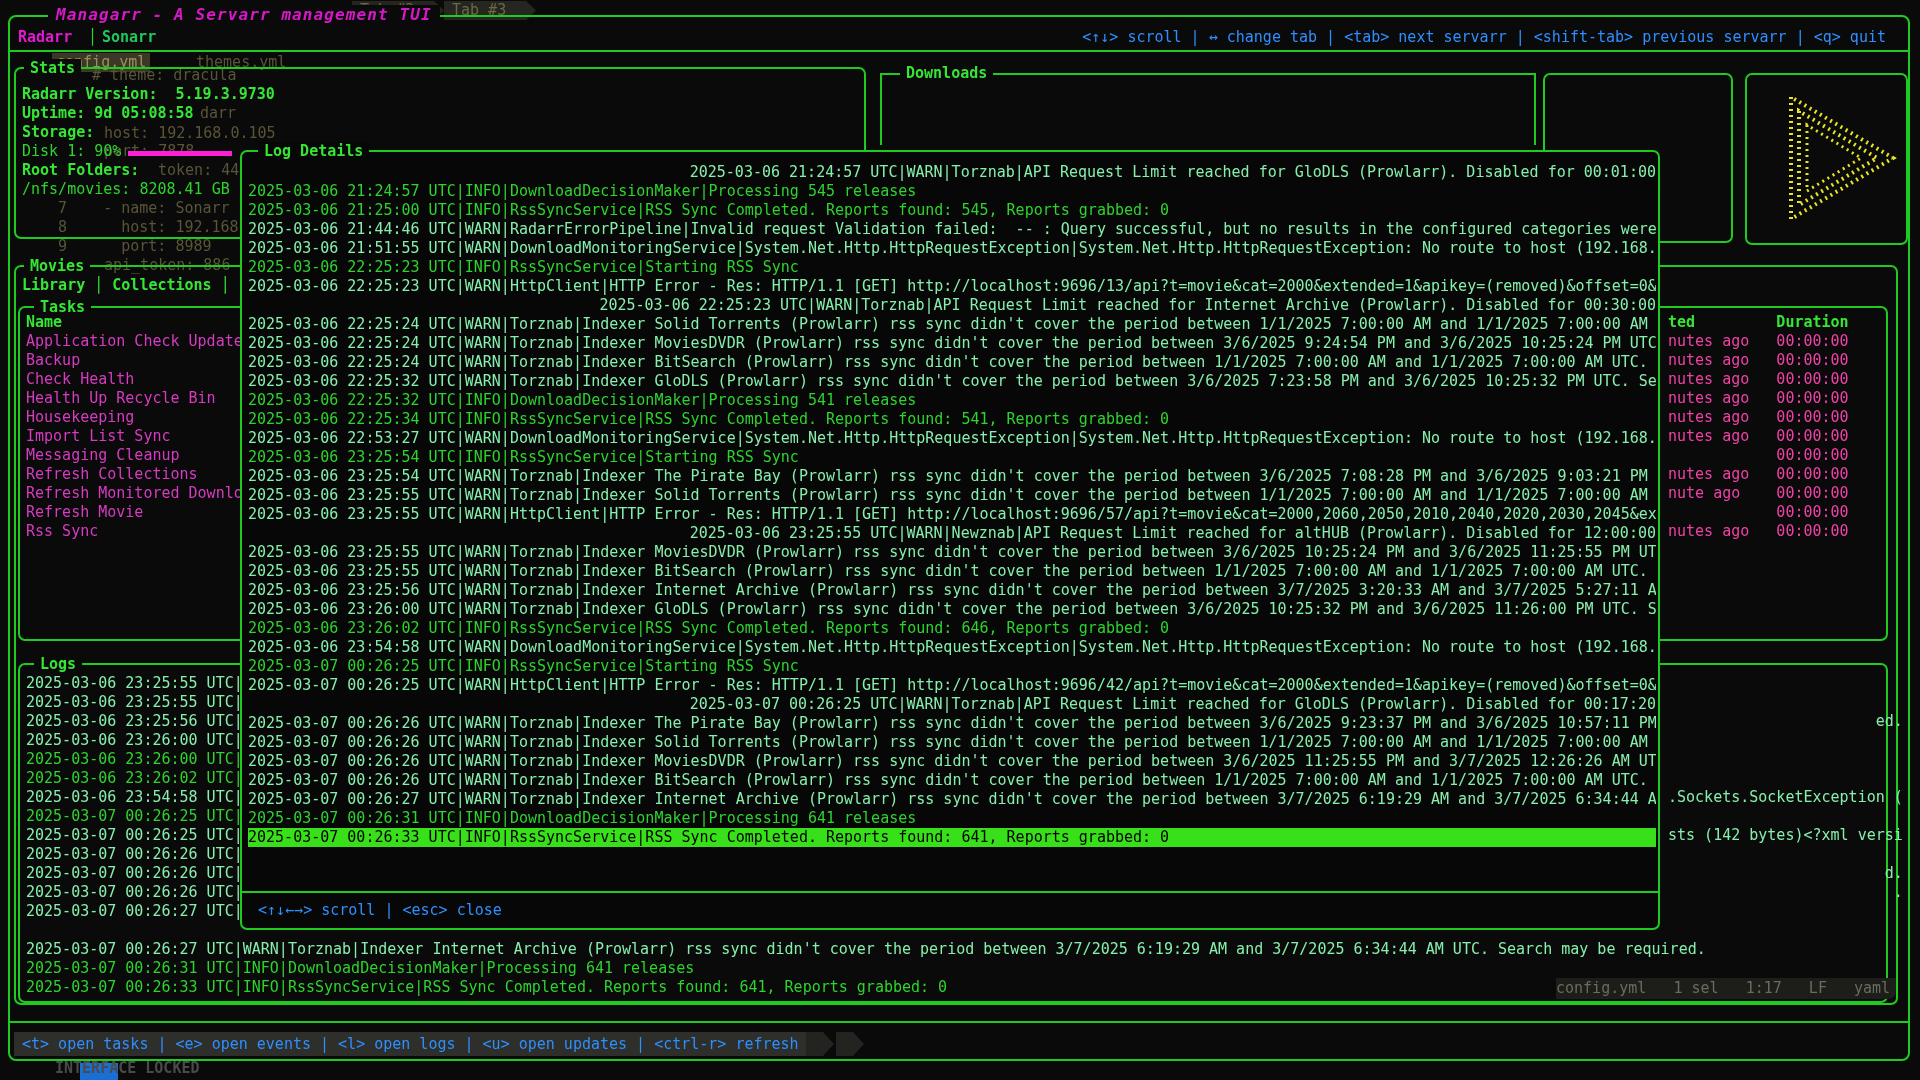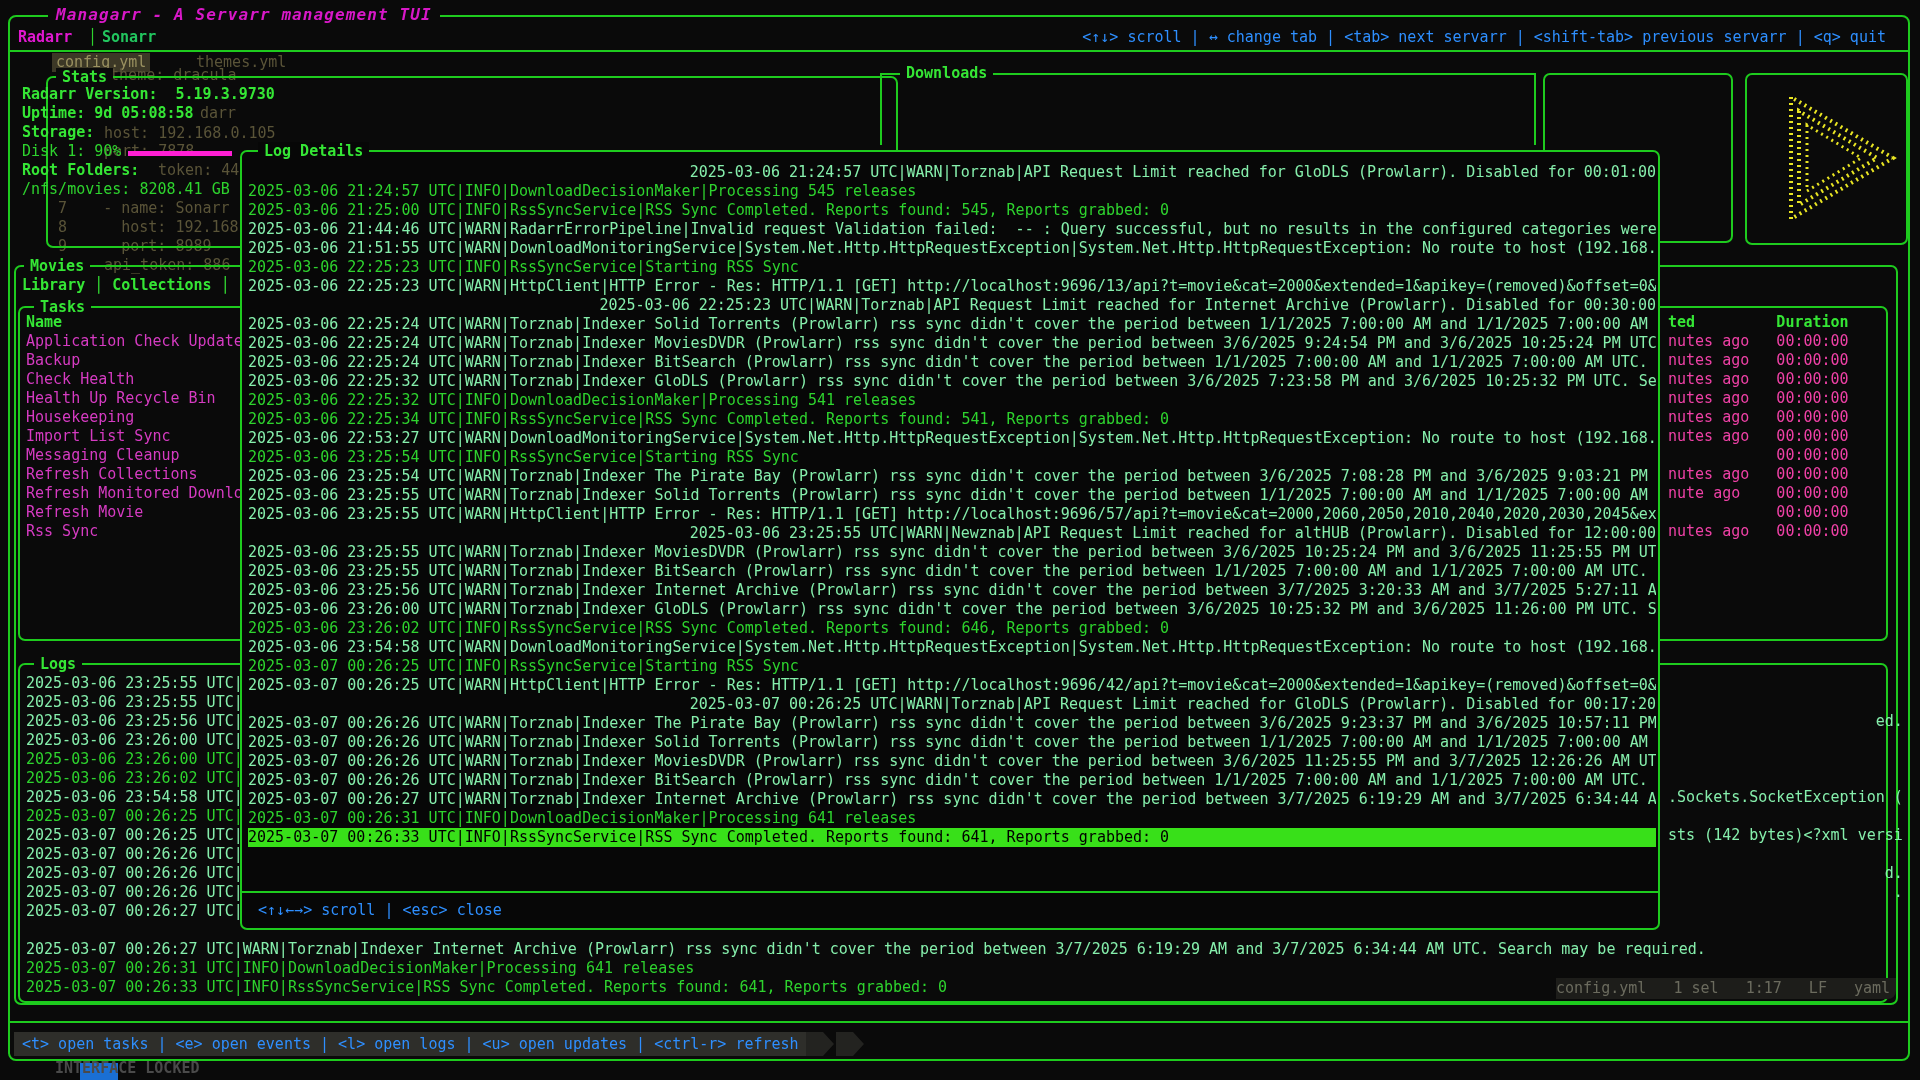--- a/index.html
+++ b/index.html
@@ -27,20 +27,24 @@
   #modal{position:absolute;left:240px;top:150px;width:1420px;height:780px;background:#070707;
          border:2px solid #1ecb1e;border-radius:7px;box-sizing:border-box;z-index:40;}
   #modal-lines{position:absolute;left:6px;top:11px;width:1408px;overflow:hidden;}
   #modal-lines .row{height:19px;line-height:19px;}
 </style>
 </head>
 <body>
 
 <div id="screen">
 
+  <div class="abs" style="left:0;top:0;width:1920px;height:20px;">
+    <div class="ztab" style="left:352px;width:70px;">Tab #2</div>
+    <div class="ztab" style="left:444px;width:70px;">Tab #3</div>
+  </div>
 
   <div>
       <div class="frag cfgbox" style="left: 52px; top: 53px;">config.yml</div>
       <div class="frag" style="left: 196px; top: 53px;">themes.yml</div>
       <div class="frag" style="left: 92px; top: 66px;"># theme: dracula</div>
       <div class="frag" style="left: 200px; top: 104px;">darr</div>
       <div class="frag" style="left: 104px; top: 124px;">host: 192.168.0.105</div>
       <div class="frag" style="left: 104px; top: 142px;">port: 7878</div>
       <div class="frag" style="left: 158px; top: 161px;">token: 443</div>
       <div class="frag" style="left: 58px; top: 199px;">7    - name: Sonarr</div>
@@ -52,21 +56,21 @@
   <div class="panel" style="left:8px;top:15px;width:1902px;height:1046px;border-radius:8px;"></div>
   <div class="hline" style="left:9px;top:50px;width:1900px;"></div>
 
   <div class="abs" style="left:48px;top:5px;height:20px;line-height:20px;background:#0a0a0a;padding:0 8px;color:#d818c8;font-weight:bold;font-style:italic;font-size:16px;letter-spacing:1.1px;white-space:pre;">Managarr - A Servarr management TUI</div>
 
   <div class="abs row bold" style="left:18px;top:28px;color:#e018d0;">Radarr</div>
   <div class="abs row" style="left:88px;top:28px;">│</div>
   <div class="abs row bold" style="left:102px;top:28px;color:#22c55e;">Sonarr</div>
   <div class="abs row b" style="right:34px;top:28px;">&lt;↑↓&gt; scroll | ↔ change tab | &lt;tab&gt; next servarr | &lt;shift-tab&gt; previous servarr | &lt;q&gt; quit</div>
 
-  <div class="panel" style="left:14px;top:76px;width:852px;height:172px;margin-left:32px;">
+  <div class="panel" style="left:14px;top:67px;width:852px;height:172px;">
     <span class="ptitle" style="left:8px;">Stats</span>
   </div>
   <div class="abs" style="left:22px;top:85px;">
       <div class="row gb">Radarr Version:  5.19.3.9730</div>
       <div class="row gb">Uptime: 9d 05:08:58</div>
       <div class="row gb">Storage:</div>
       <div class="row g">Disk 1: 90%</div>
       <div class="row gb">Root Folders:</div>
       <div class="row g">/nfs/movies: 8208.41 GB f</div>
     </div>

